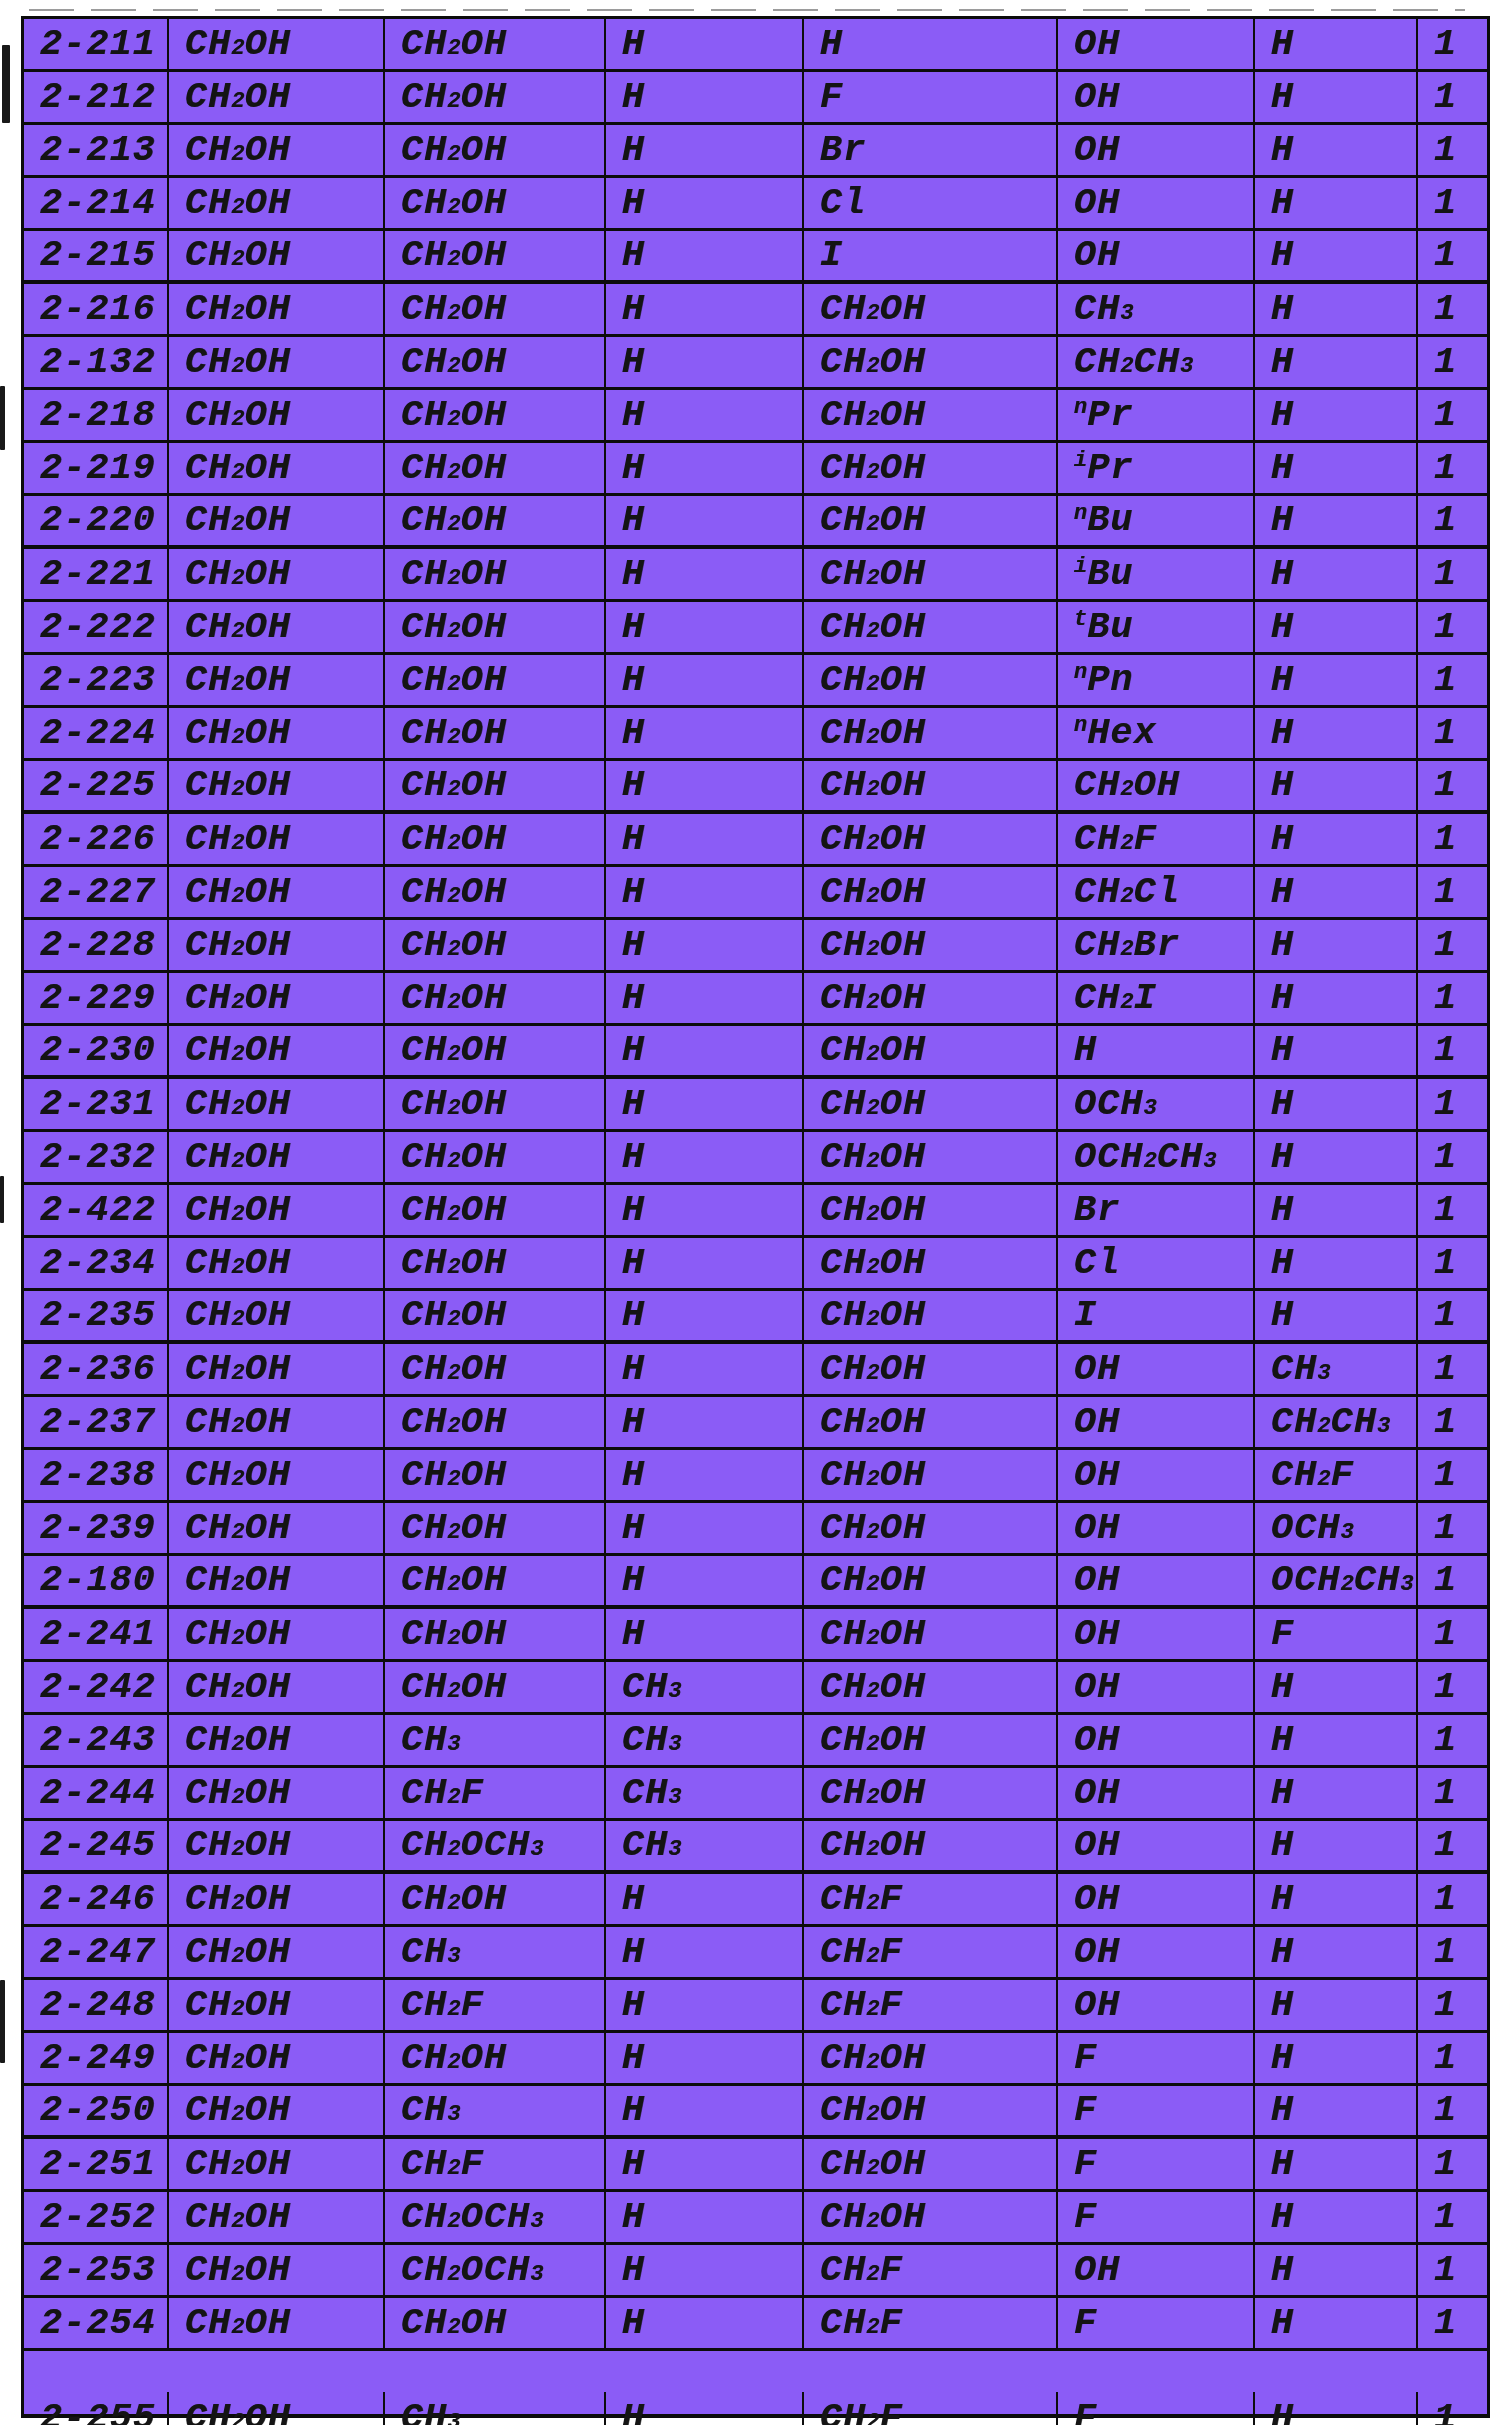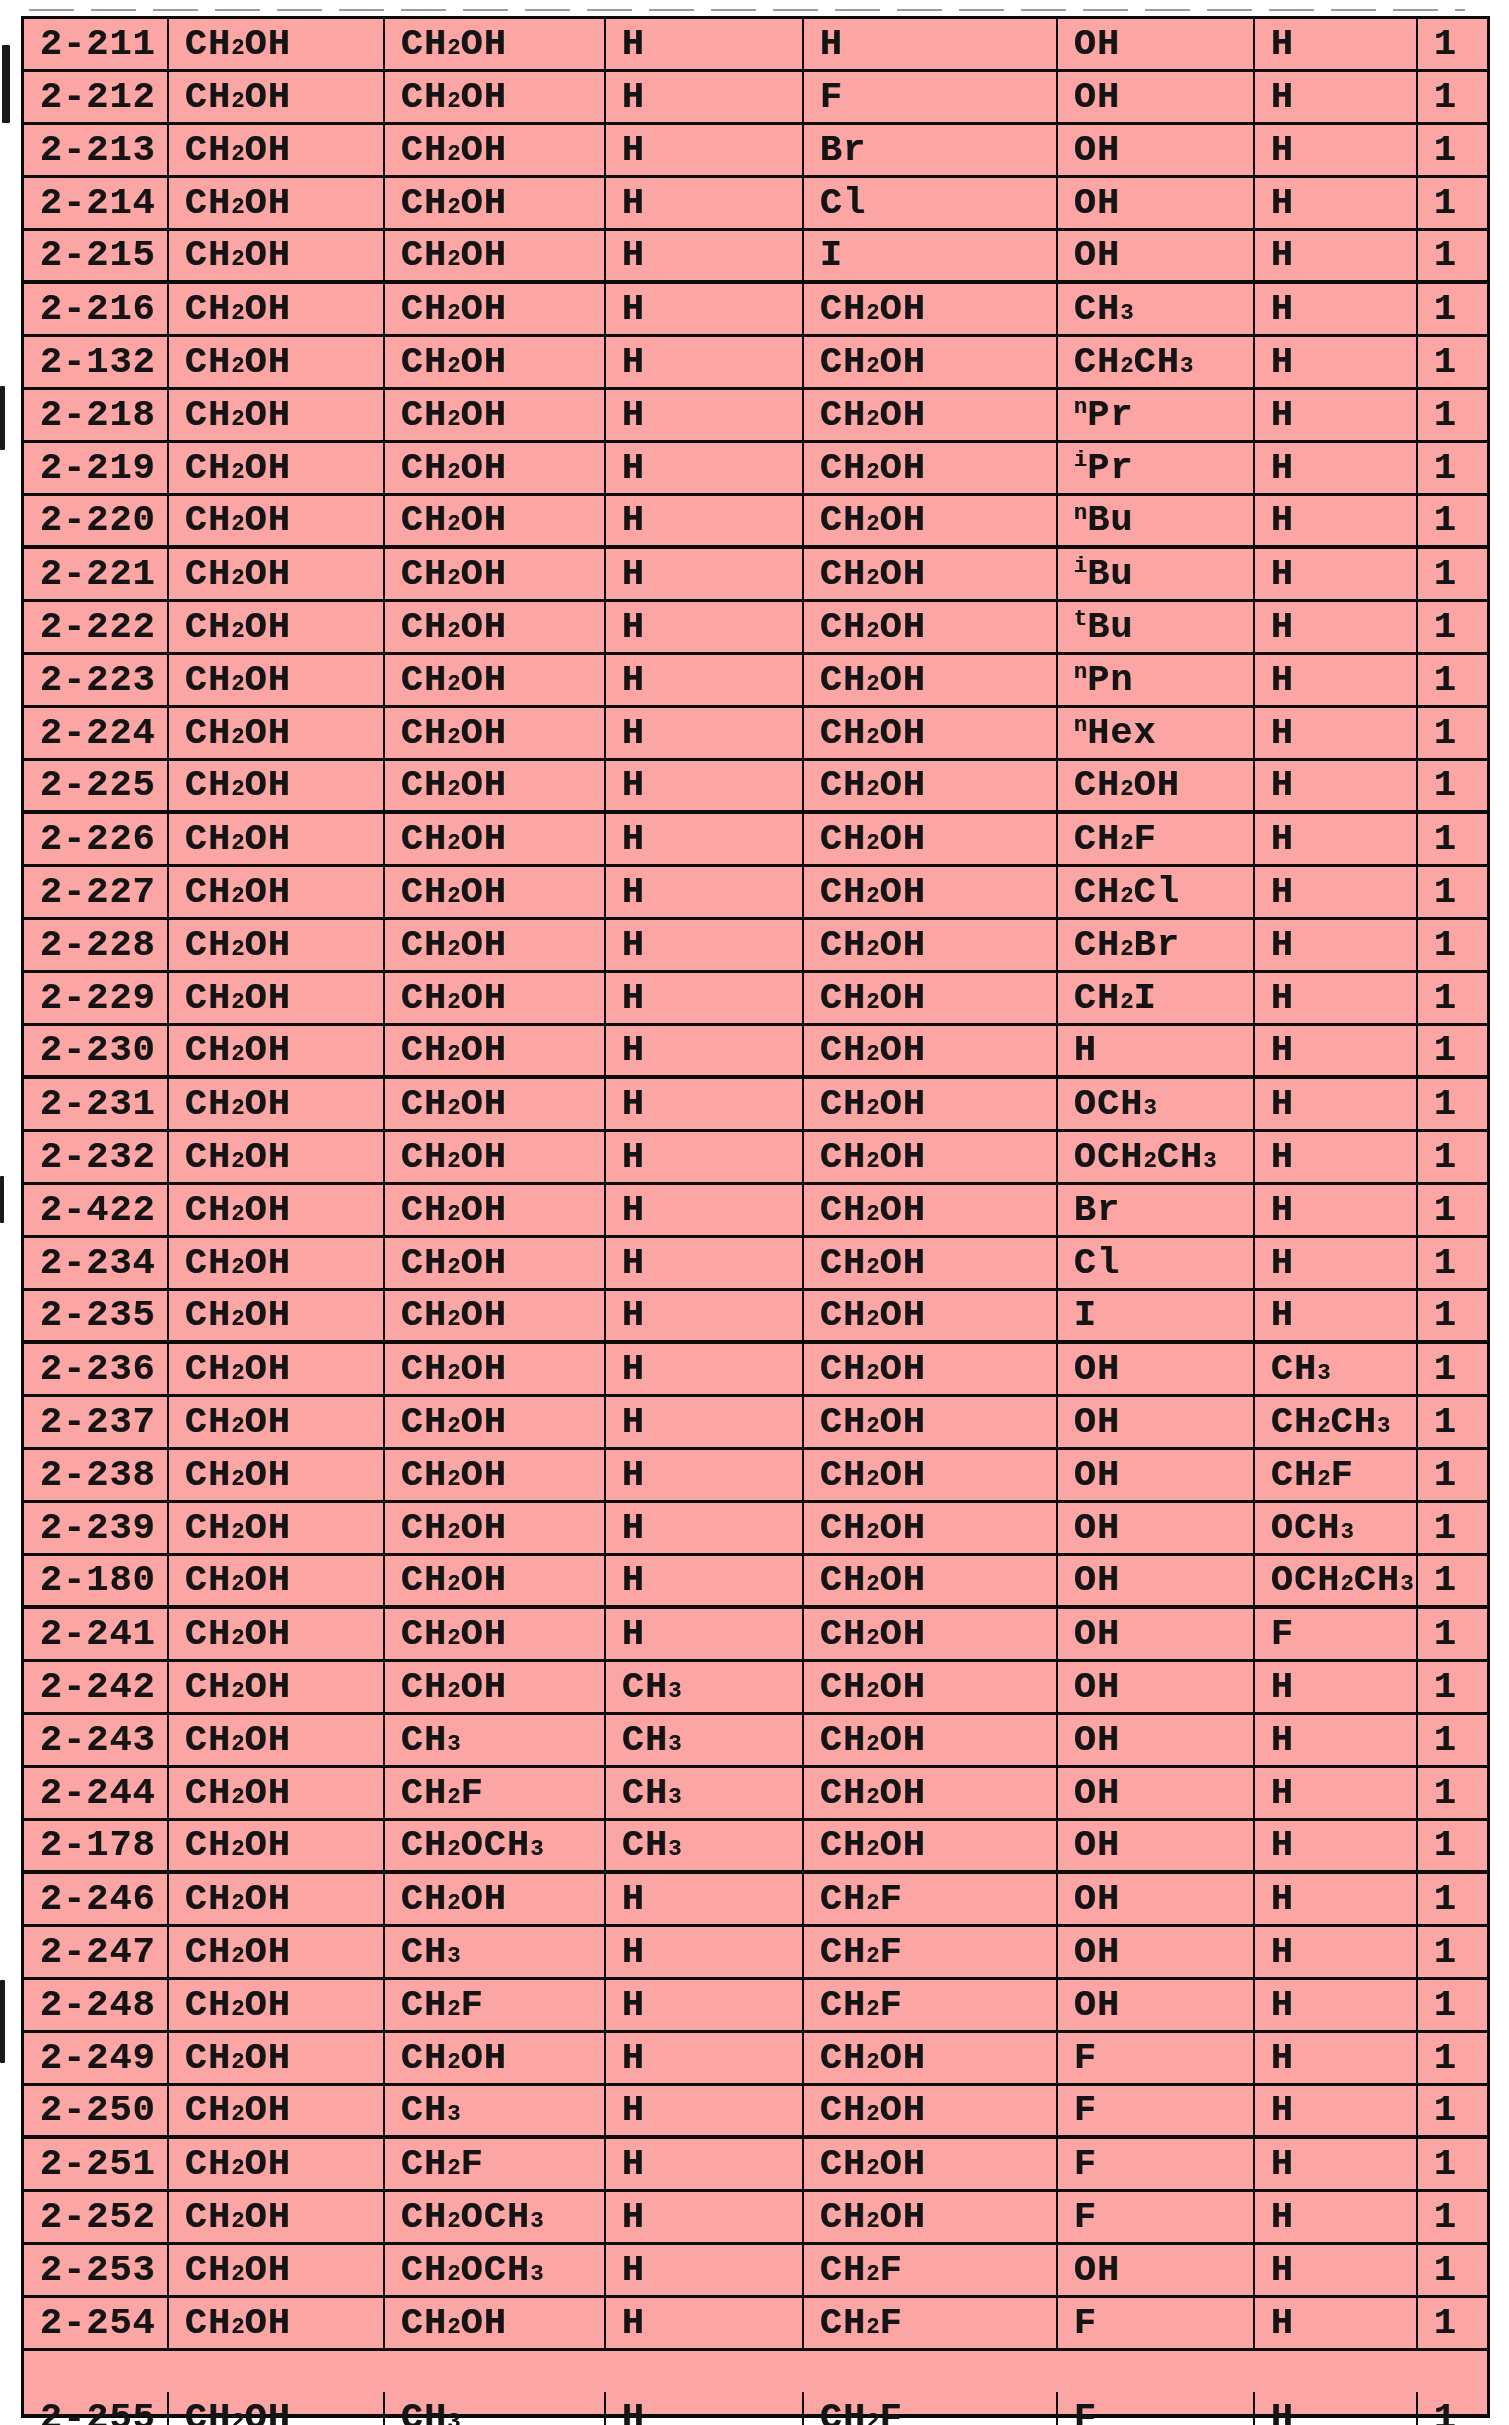--- a/index.html
+++ b/index.html
@@ -31,21 +31,22 @@
   }
   .compound-table {
     position: absolute;
     left: 21.3px;
     top: 15.5px;
     width: 1469px;
     height: 2402px;
     box-sizing: border-box;
     border: 3.9px solid #0b0b0b;
     border-bottom-width: 4.9px;
-    background: #fca5a5;
+    background: #8b5cf6;
+    font-style: italic;
   }
   .trow {
     display: grid;
     grid-template-columns: 145px 216px 221px 198px 254px 197px 163px 67px;
     height: 53px;
     box-sizing: border-box;
     border-bottom: 3.9px solid #0c0c0c;
   }
   .trow:nth-child(5n) { border-bottom-width: 4.9px; }
   .trow:last-child { border-bottom: none; margin-top: 41px; }
@@ -464,21 +465,21 @@
     <div class="tcell">CH<sub>2</sub>OH</div>
     <div class="tcell">CH<sub>2</sub>F</div>
     <div class="tcell">CH<sub>3</sub></div>
     <div class="tcell">CH<sub>2</sub>OH</div>
     <div class="tcell">OH</div>
     <div class="tcell">H</div>
     <div class="tcell">1</div>
   </div>
 
   <div class="trow">
-    <div class="tcell">2-178</div>
+    <div class="tcell">2-245</div>
     <div class="tcell">CH<sub>2</sub>OH</div>
     <div class="tcell">CH<sub>2</sub>OCH<sub>3</sub></div>
     <div class="tcell">CH<sub>3</sub></div>
     <div class="tcell">CH<sub>2</sub>OH</div>
     <div class="tcell">OH</div>
     <div class="tcell">H</div>
     <div class="tcell">1</div>
   </div>
 
   <div class="trow">

